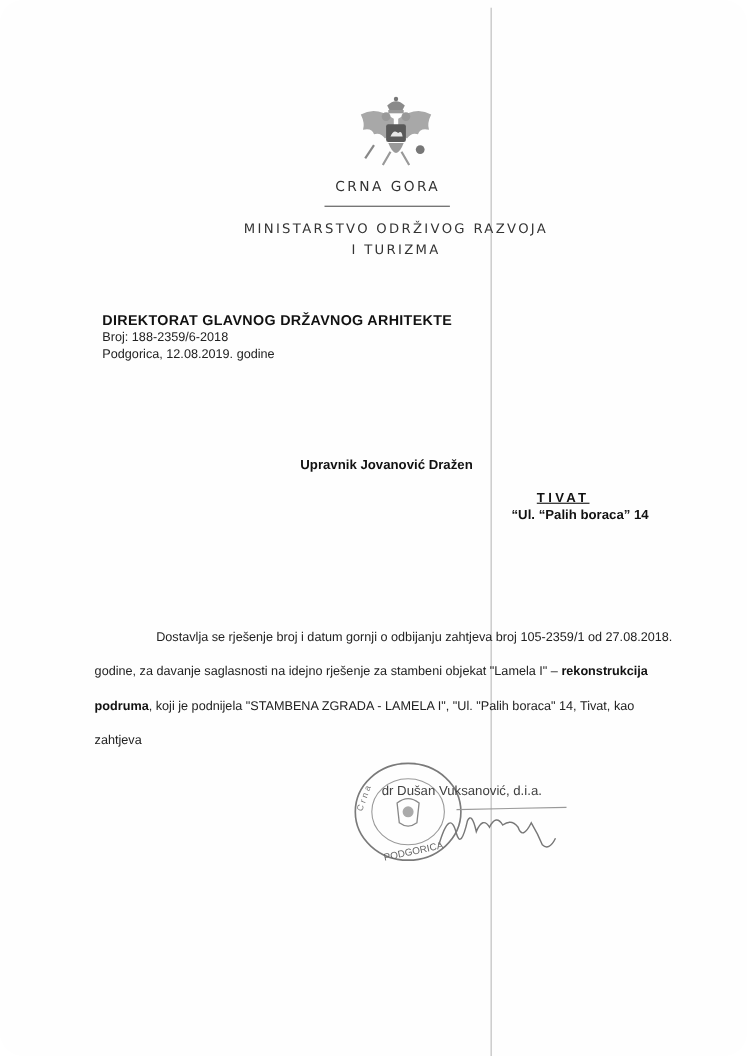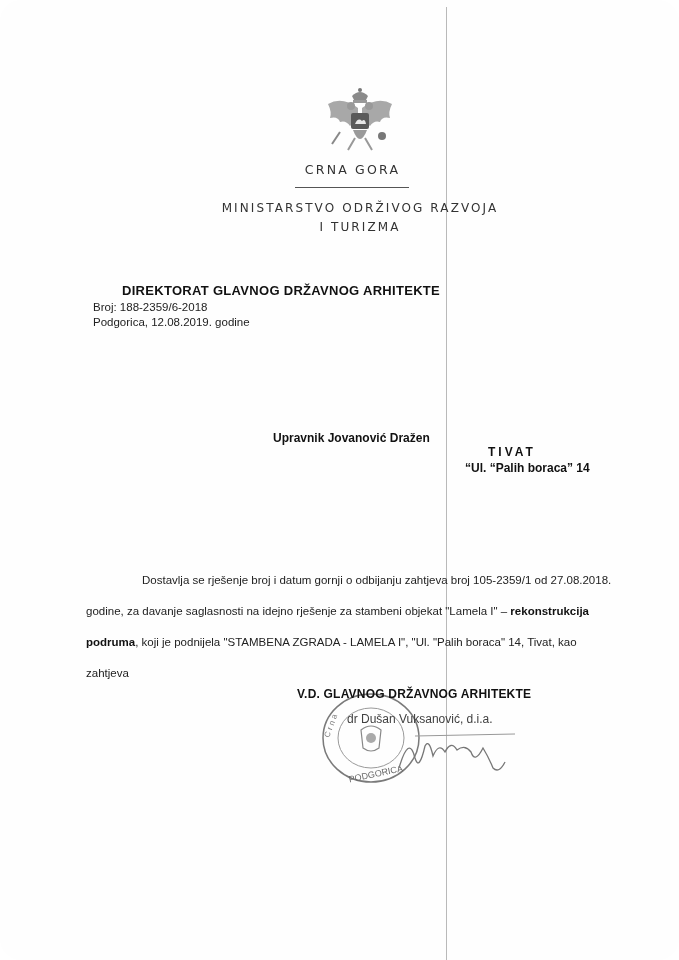--- a/index.html
+++ b/index.html
@@ -67,41 +67,41 @@
       color: #333;
     }
     .dept {
       position: absolute;
       left: 93px;
       top: 283px;
       font-weight: bold;
       font-size: 13px;
       letter-spacing: 0.3px;
       color: #111;
-      margin-left: 29px;
     }
     .ref {
       position: absolute;
       left: 93px;
       font-size: 11.5px;
       color: #222;
     }
     .recipient {
       position: absolute;
       font-weight: bold;
       font-size: 12px;
       color: #111;
     }
     .tivat {
       position: absolute;
       left: 488px;
       top: 445px;
       font-weight: bold;
       font-size: 12px;
       letter-spacing: 3px;
+      text-decoration: underline;
       color: #111;
     }
     .body-text {
       position: absolute;
       left: 86px;
       top: 557px;
       width: 510px;
       font-size: 11.5px;
       line-height: 15.5px;
       color: #222;
@@ -175,41 +175,40 @@
   <div class="divider"></div>
   <div class="ministry">
     <div>MINISTARSTVO ODRŽIVOG RAZVOJA</div>
     <div>I TURIZMA</div>
   </div>
 
   <div class="dept">DIREKTORAT GLAVNOG DRŽAVNOG ARHITEKTE</div>
   <div class="ref" style="top:301px">Broj: 188-2359/6-2018</div>
   <div class="ref" style="top:316px">Podgorica, 12.08.2019. godine</div>
 
-  <div class="recipient" style="left:273px; top:431px">Upravnik Jovanović Dražen</div>
+  <div class="recipient" style="left:273px; top:415px">Upravnik Jovanović Dražen</div>
   <div class="tivat">TIVAT</div>
   <div class="recipient" style="left:465px; top:461px">“Ul. “Palih boraca” 14</div>
 
   <div class="body-text">
     <span class="line indent">Dostavlja se rješenje  broj i datum gornji o odbijanju zahtjeva broj 105-2359/1 od 27.08.2018.</span>
     <span class="line"><span>godine, za davanje saglasnosti na idejno rješenje za stambeni objekat "Lamela I" – </span><b>rekonstrukcija</b></span>
     <span class="line"><b>podruma</b><span>, koji je podnijela "STAMBENA  ZGRADA -  LAMELA I", "Ul. "Palih boraca" 14, Tivat, kao</span></span>
     <span class="line">zahtjeva</span>
   </div>
 
   <svg class="stamp" viewBox="0 0 112 100">
     <ellipse cx="56" cy="50" rx="48" ry="44" fill="none" stroke="#7a7a7a" stroke-width="1.5"></ellipse>
     <ellipse cx="56" cy="50" rx="33" ry="30" fill="none" stroke="#9a9a9a" stroke-width="1"></ellipse>
     <path d="M46 42 Q56 34 66 42 L64 60 Q56 66 48 60 Z" fill="none" stroke="#888" stroke-width="1.2"></path>
     <circle cx="56" cy="50" r="5" fill="#aaa"></circle>
     <text x="14" y="50" font-size="8" fill="#777" font-family="Liberation Sans, sans-serif" transform="rotate(-70 14 50)">C r n a</text>
     <text x="34" y="90" font-size="9" fill="#666" font-family="Liberation Sans, sans-serif" transform="rotate(-12 56 90)">PODGORICA</text>
   </svg>
 
-  <div class="sig-title">V.D. GLAVNOG  DRŽAVNOG  ARHITEKTE</div>
   <div class="sig-name">dr  Dušan Vuksanović,  d.i.a.</div>
 
   <svg class="signature" viewBox="0 0 140 50">
     <path d="M4 40 Q14 6 20 30 Q24 44 30 18 Q34 10 38 28 Q44 14 50 24 Q56 12 62 22 Q70 16 76 24 Q80 36 88 20 Q94 30 98 40 Q104 46 110 34" fill="none" stroke="#777" stroke-width="1.3"></path>
     <path d="M20 8 L120 6" stroke="#999" stroke-width="1"></path>
   </svg>
 
 </div>
 
 </body></html>

